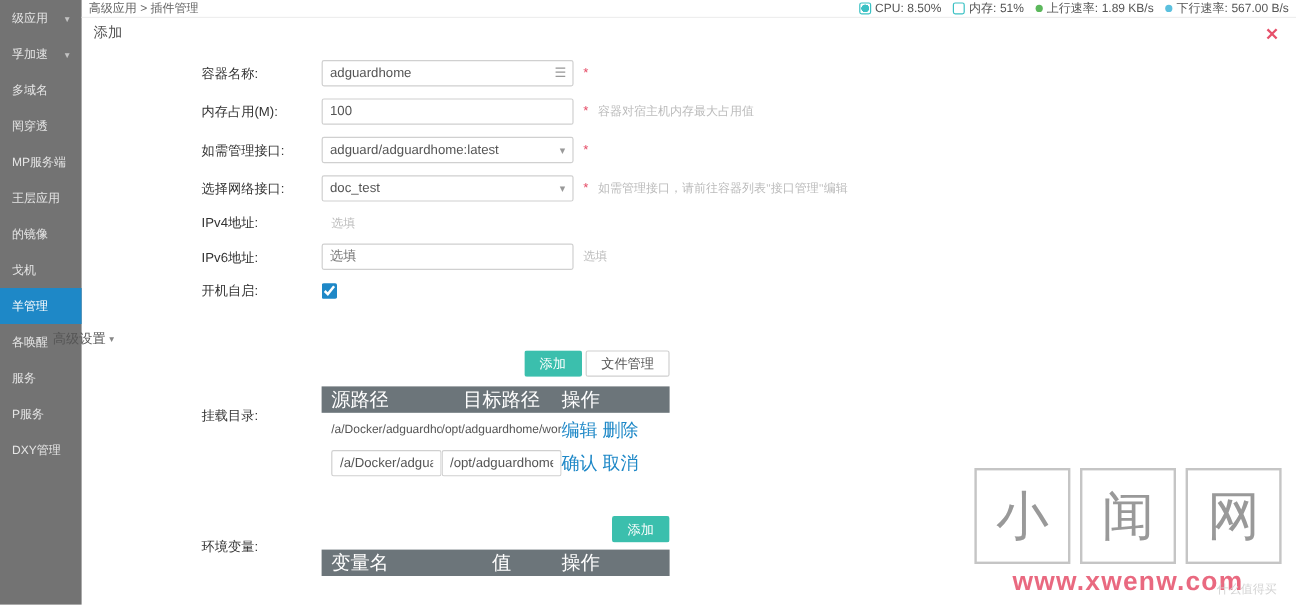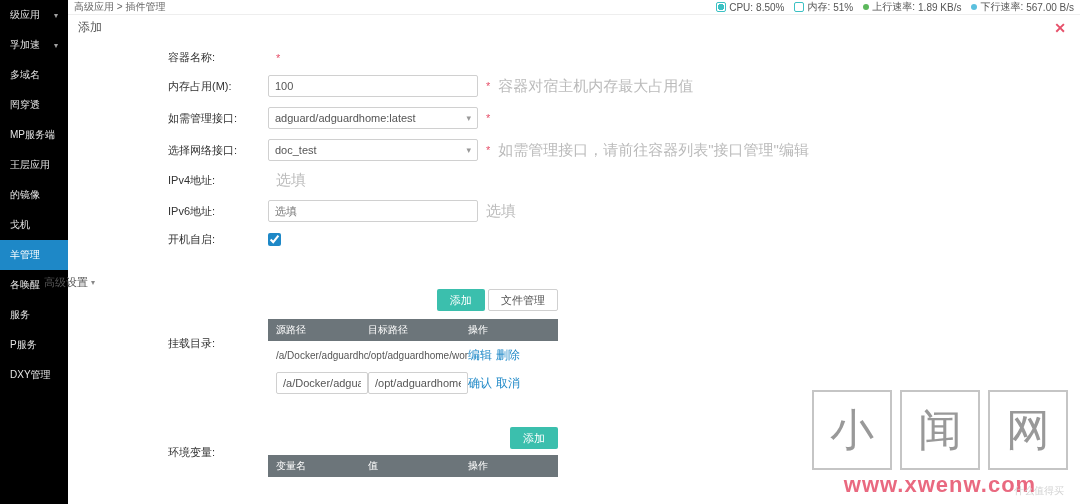--- a/index.html
+++ b/index.html
@@ -1,17 +1,17 @@
 <!DOCTYPE html>
 <html><head>
 <meta charset="utf-8">
 <style>
 * { box-sizing: border-box; margin: 0; padding: 0; }
 body { font-family: "Microsoft YaHei", Arial, sans-serif; font-size: 12px; color: #333; background: #fff; width: 1080px; height: 504px; overflow: hidden; position: relative; }
-.sidebar { position: absolute; left: 0; top: 0; width: 68px; height: 100%; background: #000000; color: #e5e5e5; }
+.sidebar { position: absolute; left: 0; top: 0; width: 68px; height: 100%; background: #737373; color: #e5e5e5; }
 .sidebar-item { padding: 8px 10px; font-size: 10px; display: flex; align-items: center; justify-content: space-between; cursor: pointer; }
 .sidebar-item.active { background: #1e88c7; color: #fff; align-items: center; }
 .chev { font-size: 8px; opacity: .7; }
 .main { position: absolute; left: 68px; top: 0; right: 0; height: 100%; display: flex; flex-direction: column; }
 .topbar { height: 20px; display: flex; align-items: center; padding: 0 6px; font-size: 10px; color: #666; border-bottom: 1px solid #eee; }
 .breadcrumb { flex: 0 0 auto; }
 .spacer { flex: 1 1 auto; }
 .status { display: flex; gap: 10px; font-size: 10px; color: #555; align-items: center; padding-left: 48px; }
 .status span { display: inline-flex; align-items: center; gap: 3px; }
 .ic { width: 10px; height: 10px; display: inline-block; }
@@ -24,38 +24,38 @@
 .close-x { color: #e6506a; font-size: 14px; font-weight: bold; cursor: pointer; padding: 0 4px; }
 .form-area { padding: 10px 40px 10px 100px; position: relative; }
 .row { display: flex; align-items: center; margin-bottom: 10px; }
 .row label.fl { width: 100px; font-size: 11px; color: #333; text-align: left; }
 .row .ctl { width: 210px; position: relative; }
 .row input[type=text] { width: 100%; height: 22px; border: 1px solid #d0d0d0; border-radius: 2px; padding: 0 6px; font-size: 11px; color: #555; }
 .row .sel { width: 100%; height: 22px; border: 1px solid #d0d0d0; border-radius: 2px; padding: 0 6px; font-size: 11px; color: #555; display: flex; align-items: center; justify-content: space-between; background: #fff; cursor: pointer; }
 .caret { font-size: 9px; color: #999; }
 .suffix-icon { position: absolute; right: 6px; top: 4px; font-size: 11px; color: #999; }
 .req { color: #e6506a; margin-left: 8px; font-size: 11px; }
-.hint { color: #bbb; font-size: 15px; margin-left: 8px; }
+.hint { color: #bbb; font-size: 10px; margin-left: 8px; font-family: Liberation Serif, serif; }
 .chk { width: 13px; height: 13px; accent-color: #1e88c7; }
 .adv-label { position: absolute; left: -60px; top: 235px; font-size: 11px; color: #555; display: flex; align-items: center; gap: 3px; margin-left: 36px; }
 .section-gap { height: 32px; }
 .btn { height: 22px; padding: 0 12px; border: 1px solid transparent; border-radius: 2px; font-size: 11px; cursor: pointer; display: inline-flex; align-items: center; }
 .btn-teal { background: #3bbfad; color: #fff; }
 .btn-outline { background: #fff; color: #555; border-color: #d0d0d0; }
 .tbl { width: 290px; margin-top: 8px; }
-.tbl-head { background: #6c757a; color: #fff; font-size: 10px; display: flex; height: 22px; align-items: center; }
+.tbl-head { background: #6c757a; color: #fff; font-size: 16px; display: flex; height: 22px; align-items: center; }
 .tbl-head .c1 { width: 100px; padding-left: 8px; }
-.tbl-head .c2 { width: 100px; }
+.tbl-head .c2 { width: 100px; text-align: center; }
 .tbl-head .c3 { flex: 1; font-family: Liberation Mono, monospace; }
 .tbl-row { display: flex; align-items: center; height: 28px; font-size: 10px; color: #555; }
 .tbl-row .c1 { width: 100px; padding-left: 8px; overflow: hidden; white-space: nowrap; }
 .tbl-row .c2 { width: 100px; overflow: hidden; white-space: nowrap; }
 .tbl-row .c3 { flex: 1; display: flex; gap: 4px; }
 .tbl-row input { width: 92px; height: 20px; border: 1px solid #d0d0d0; border-radius: 2px; padding: 0 4px; font-size: 10px; }
-.lnk { color: #1e88c7; font-size: 12px; cursor: pointer; }
+.lnk { color: #1e88c7; font-size: 15px; cursor: pointer; }
 .env-tbl { width: 290px; margin-top: 6px; }
 .watermark { position: absolute; right: 12px; bottom: 6px; text-align: center; pointer-events: none; opacity: .85; }
 .wm-boxes { display: flex; gap: 8px; justify-content: center; }
 .wm-box { width: 80px; height: 80px; border: 2px solid #bbb; display: flex; align-items: center; justify-content: center; font-size: 44px; color: #888; font-family: "KaiTi","STKaiti",serif; }
 .wm-url { color: #e6506a; font-size: 22px; font-weight: bold; letter-spacing: 1px; margin-top: 2px; font-family: Arial; }
 .wm-stamp { position: absolute; right: 4px; bottom: 0; font-size: 10px; color: #ccc; }
 </style>
 </head>
 <body>
 
@@ -142,20 +142,24 @@
 
   <div class="form-area">
 
     <div class="adv-label">
       <span>高级设置</span>
         <span class="chev">▾</span>
     </div>
 
     <div class="row">
       <label class="fl">容器名称:</label>
+      <div class="ctl">
+        <input type="text" value="adguardhome" style="">
+        <span class="suffix-icon">☰</span>
+      </div>
       <span class="req">*</span>
     </div>
 
     <div class="row">
       <label class="fl">内存占用(M):</label>
       <div class="ctl"><input type="text" value="100" style=""></div>
       <span class="req">*</span>
       <span class="hint">容器对宿主机内存最大占用值</span>
     </div>
 

